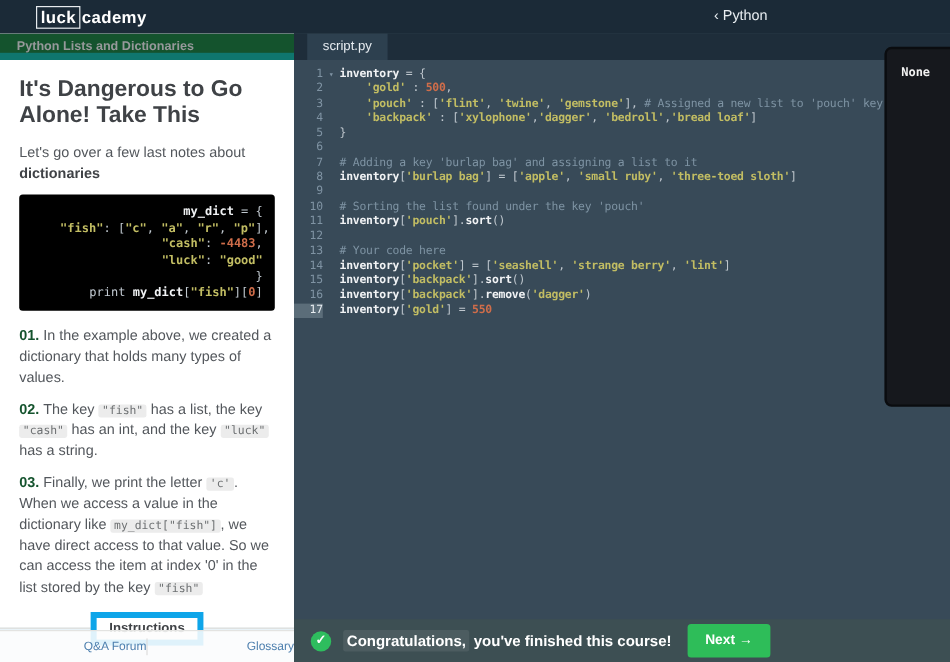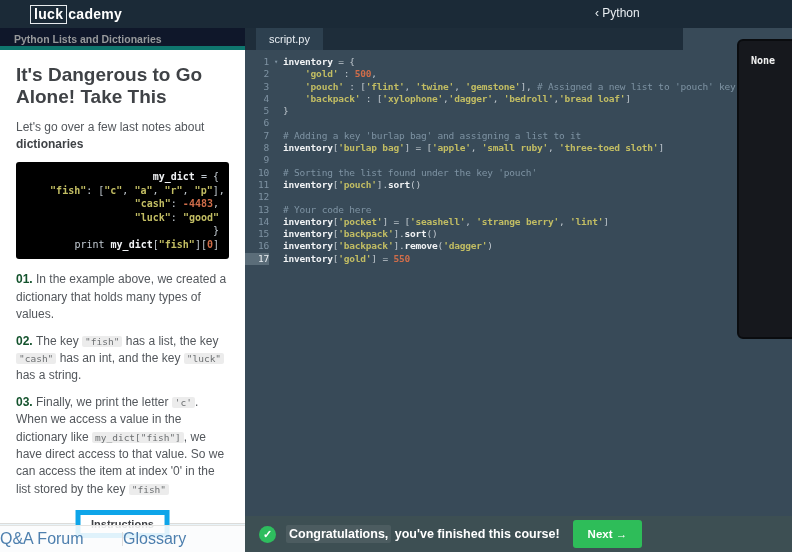--- a/index.html
+++ b/index.html
@@ -11,21 +11,21 @@
   .header { position:absolute; left:0; top:0; width:792px; height:28px;
             background:#1b2a37; display:flex; align-items:center; }
   .logo { margin-left:30px; color:#fff; font-size:14px; font-weight:bold;
           letter-spacing:.3px; cursor:pointer; display:flex; align-items:center; }
   .logo .boxed { border:1px solid #e7ebee; padding:0 3px 1px 3px; margin-right:1px; }
   .nav-back { position:absolute; left:595px; top:6px; color:#e9eef2; font-size:12px; }
 
   
   .sidebar { position:absolute; left:0; top:28px; width:245px; height:524px;
              background:#fff; display:flex; flex-direction:column; overflow:hidden; }
-  .breadcrumb { height:22px; background:#0f172a; border-bottom:4px solid #0f766e;
+  .breadcrumb { height:22px; background:#14532d; border-bottom:6px solid #0f766e;
                 color:#97999b; font-size:10.5px; font-weight:bold;
                 line-height:22px; padding-left:14px; flex:0 0 auto;
                 white-space:nowrap; overflow:hidden; }
   .lesson { padding:14px 16px 0 16px; }
   .lesson h1 { font-size:19px; line-height:1.18; color:#3f4246; margin-bottom:10px; }
   .intro { font-size:12px; color:#53575c; line-height:1.4; margin-bottom:10px; }
   .intro b { color:#3f4246; }
 
   .codebox { background:#000000; border-radius:3px; padding:8px 10px; margin-bottom:12px;
              font-family:"DejaVu Sans Mono", monospace; font-size:10px; line-height:13.5px;
@@ -47,26 +47,26 @@
   .instructions { flex:1 1 auto; background:#e9f3f8; border-top:1px solid #dcdcda;
                   margin-top:16px; position:relative; padding:0 16px; }
   .instr-badge { position:absolute; left:50%; top:0; transform:translate(-50%,-50%);
                  background:#fff; border:5px solid #0ea5e9; padding:3px 11px;
                  font-size:11px; font-weight:bold; color:#3f4246; white-space:nowrap; }
   .instructions .note:first-of-type { margin-top:26px; }
 
   .side-footer { position:absolute; left:0; bottom:0; width:245px; height:27px;
                  background:rgba(253,253,253,.88); border-top:1px solid #e3e3e1;
                  display:flex; align-items:center; }
-  .side-footer a { flex:1; text-align:left; font-size:16px; color:#4d7fae;
+  .side-footer a { flex:1; text-align:right; font-size:10px; color:#4d7fae;
                    text-decoration:none; cursor:pointer; }
   .side-footer .divider { width:1px; height:14px; background:#ddd; }
 
   
-  .tabbar { position:absolute; left:245px; top:28px; width:438px; height:22px;
+  .tabbar { position:absolute; left:245px; top:28px; width:547px; height:22px;
             background:#1e2d3a; }
   .tab { position:absolute; left:11px; top:0; height:22px; background:#2d404f;
          color:#e8edf2; font-size:11px; line-height:22px; padding:0 13px;
          cursor:pointer; }
   .editor { position:absolute; left:245px; top:50px; width:547px; height:466px;
             background:#384a58; padding-top:6px; cursor:text; overflow:hidden; }
   .editor .code-row { display:flex; line-height:12.3px; height:12.3px;
                       font-family:"DejaVu Sans Mono", monospace; font-size:9.5px;
                       letter-spacing:-0.2px; }
   .editor .gutter { flex:0 0 24px; text-align:right; color:#7f93a3; }

